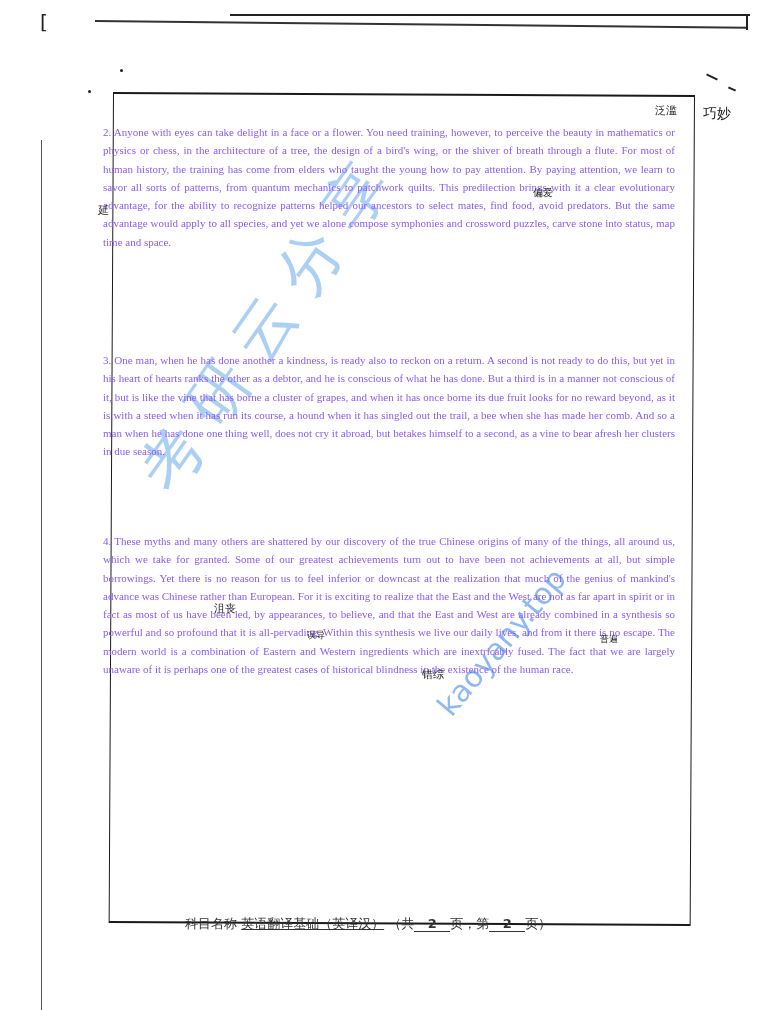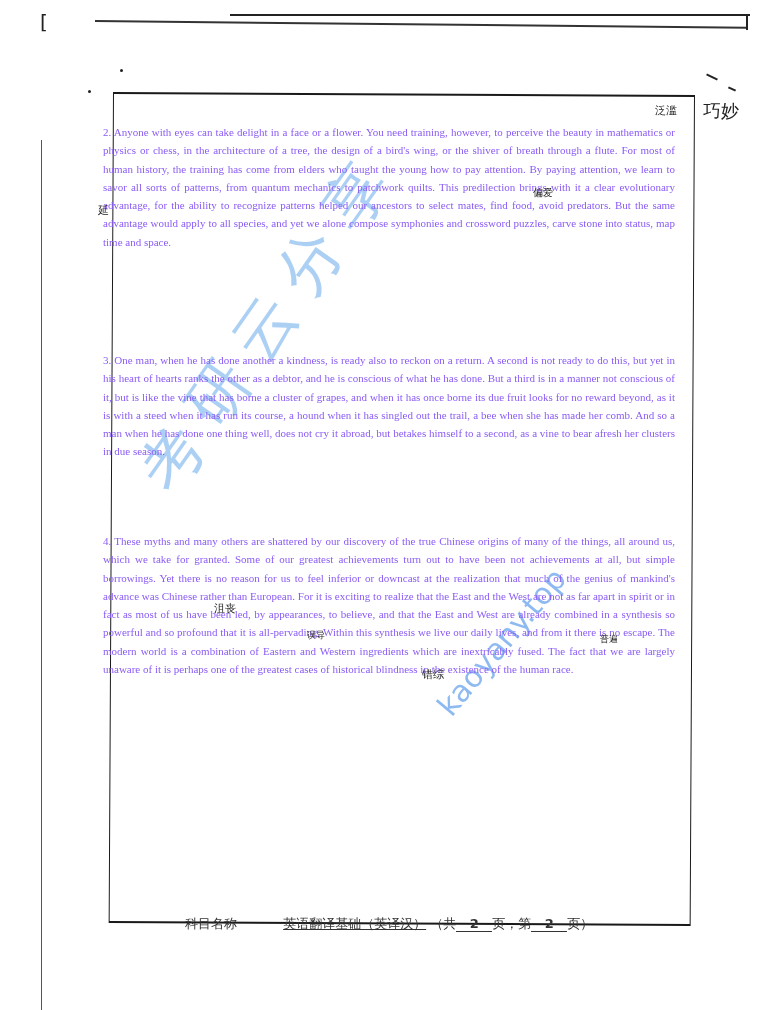--- a/index.html
+++ b/index.html
@@ -37,21 +37,21 @@
       position: absolute; left: 430px; top: 700px; font-size: 30px; color: rgba(50,130,230,0.55);
       transform: rotate(-50deg); transform-origin: left top; white-space: nowrap;
       font-family: "DejaVu Sans", sans-serif; pointer-events: none;
     }
     .annot { position: absolute; font-family: "DejaVu Sans", sans-serif; color: #222; font-size: 11px; }
 
     .footer {
       position: absolute; left: 185px; top: 915px; width: 440px; font-size: 13px; color: #333;
       font-family: "DejaVu Sans", sans-serif; white-space: nowrap;
     }
-    .footer .u { text-decoration: underline; margin-left: 42px; }
+    .footer .u { text-decoration: underline; }
     .footer .num { display: inline-block; width: 36px; text-align: center; border-bottom: 1px solid #333; font-weight: bold; }
   </style>
 </head>
 <body>
 
 <div class="bracket-mark">[</div>
 <div class="top-rule-1"></div>
 <div class="top-rule-2"></div>
 <div class="top-rule-end"></div>
 <div class="left-margin-line"></div>
@@ -63,21 +63,21 @@
 <div class="frame"></div>
 
 <div class="watermark-cn">考研云分享</div>
 <div class="watermark-url">kaoyany.top</div>
 
 <p class="para p2">2. Anyone with eyes can take delight in a face or a flower. You need training, however, to perceive the beauty in mathematics or physics or chess, in the architecture of a tree, the design of a bird's wing, or the shiver of breath through a flute. For most of human history, the training has come from elders who taught the young how to pay attention. By paying attention, we learn to savor all sorts of patterns, from quantum mechanics to patchwork quilts. This predilection brings with it a clear evolutionary advantage, for the ability to recognize patterns helped our ancestors to select mates, find food, avoid predators. But the same advantage would apply to all species, and yet we alone compose symphonies and crossword puzzles, carve stone into status, map time and space.</p>
 <p class="para p3">3. One man, when he has done another a kindness, is ready also to reckon on a return. A second is not ready to do this, but yet in his heart of hearts ranks the other as a debtor, and he is conscious of what he has done. But a third is in a manner not conscious of it, but is like the vine that has borne a cluster of grapes, and when it has once borne its due fruit looks for no reward beyond, as it is with a steed when it has run its course, a hound when it has singled out the trail, a bee when she has made her comb. And so a man when he has done one thing well, does not cry it abroad, but betakes himself to a second, as a vine to bear afresh her clusters in due season.</p>
 <p class="para p4">4. These myths and many others are shattered by our discovery of the true Chinese origins of many of the things, all around us, which we take for granted. Some of our greatest achievements turn out to have been not achievements at all, but simple borrowings. Yet there is no reason for us to feel inferior or downcast at the realization that much of the genius of mankind's advance was Chinese rather than European. For it is exciting to realize that the East and the West are not as far apart in spirit or in fact as most of us have been led, by appearances, to believe, and that the East and West are already combined in a synthesis so powerful and so profound that it is all-pervading. Within this synthesis we live our daily lives, and from it there is no escape. The modern world is a combination of Eastern and Western ingredients which are inextricably fused. The fact that we are largely unaware of it is perhaps one of the greatest cases of historical blindness in the existence of the human race.</p>
 
 <span class="annot" style="left:655px;top:103px;">泛滥</span>
-<span class="annot" style="left:703px;top:99px;font-size:18px;">巧妙</span>
+<span class="annot" style="left:703px;top:105px;font-size:14px;">巧妙</span>
 <span class="annot" style="left:98px;top:203px;">延</span>
 <span class="annot" style="left:533px;top:186px;font-size:10px;">偏爱</span>
 <span class="annot" style="left:214px;top:601px;font-size:11px;">沮丧</span>
 <span class="annot" style="left:307px;top:629px;font-size:9px;font-family:Liberation Mono, monospace;">误导</span>
 <span class="annot" style="left:600px;top:633px;font-size:9px;">普遍</span>
 <span class="annot" style="left:422px;top:667px;font-size:11px;">错综</span>
 
 <div class="footer">
   <span>科目名称</span>
   <span class="u">英语翻译基础（英译汉）</span>

